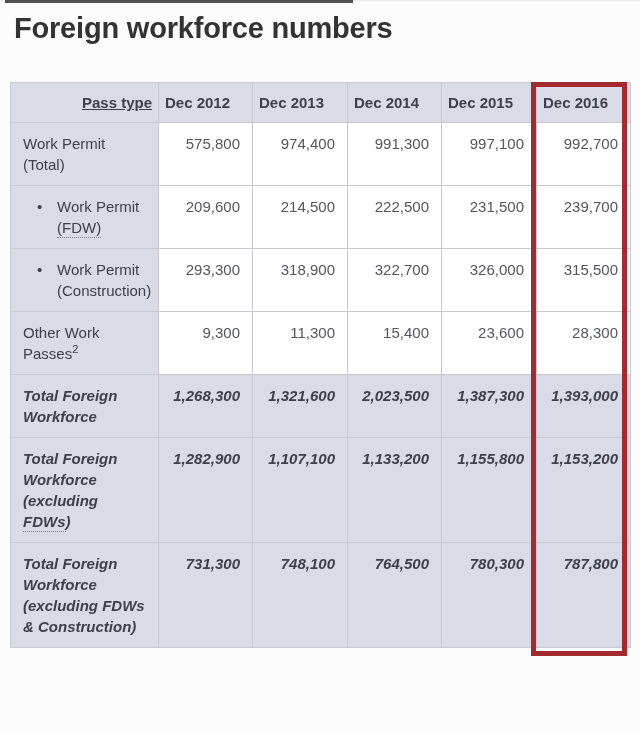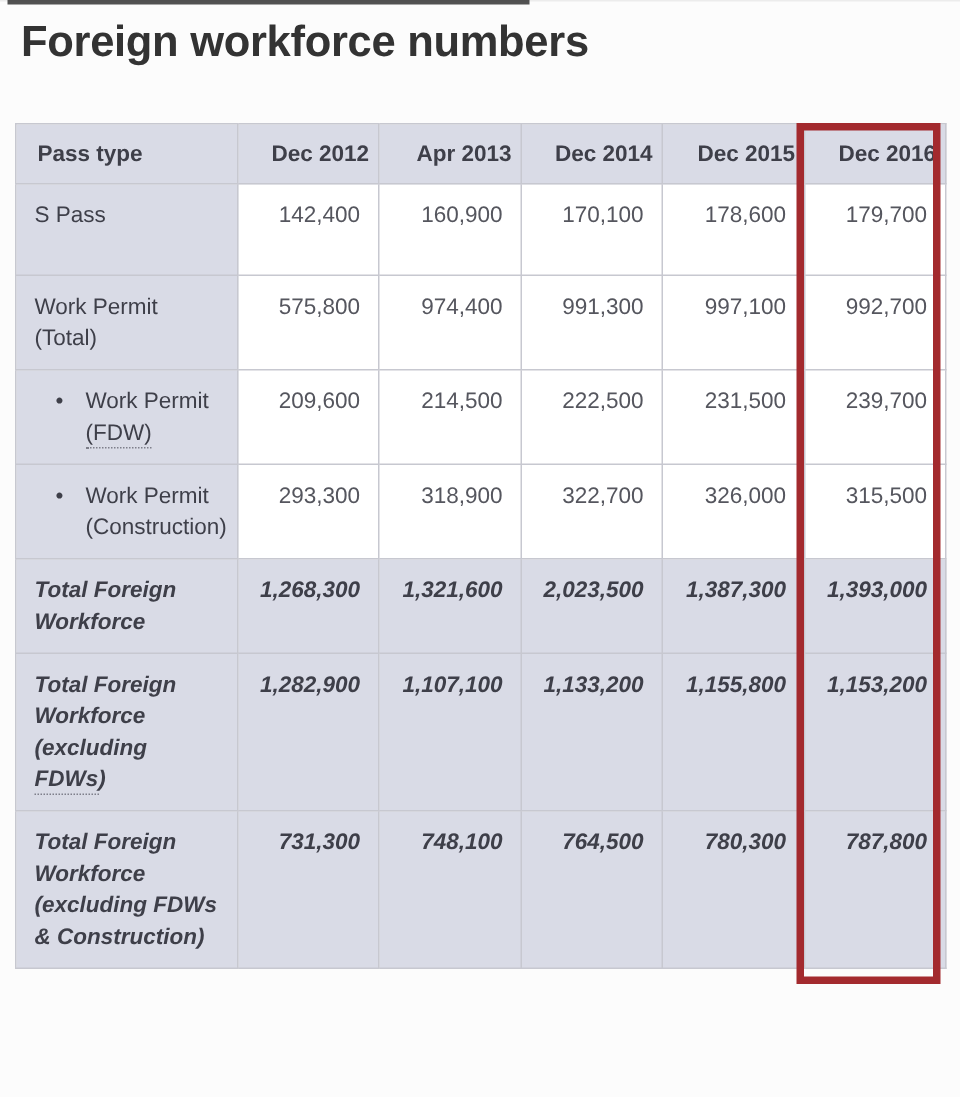--- a/index.html
+++ b/index.html
@@ -29,23 +29,23 @@
     font-size:15px;line-height:21px;color:var(--text-dark);
   }
   .wf th,.wf td{
     border:1px solid var(--border);
     box-sizing:border-box;
     vertical-align:top;
     padding:10px 12px;
   }
   .wf thead th{
     height:40px;background:var(--lav);font-weight:700;color:var(--text-dark);
-    text-align:right;padding:9px 6px;vertical-align:middle;
+    text-align:left;padding:9px 6px;vertical-align:middle;
   }
-  .wf thead th.first{text-align:left;padding-left:14px;}
+  .wf thead th.first{text-align:right;padding-left:14px;text-decoration:underline;}
   .label-cell{background:var(--lav);text-align:left;padding-left:14px;color:var(--text-dark);}
   .num-cell{background:var(--cell-bg);text-align:right;padding-right:14px;color:var(--text-num);}
   tr.total-row .num-cell,tr.total-row .label-cell{background:var(--lav);font-weight:700;color:var(--text-dark);font-style:italic;}
   
   .wf tbody tr:nth-child(1) td{height:61px;}
   .wf tbody tr:nth-child(2) td{height:44px;}
   .wf tbody tr:nth-child(3) td{height:61px;}
   .wf tbody tr:nth-child(4) td{height:62px;}
   .wf tbody tr:nth-child(5) td{height:62px;}
   .wf tbody tr:nth-child(6) td{height:56px;}
@@ -77,37 +77,27 @@
         <col style="width:94px">
         <col style="width:95px">
       <col style="width:94px">
         <col style="width:95px">
         <col style="width:94px">
     </colgroup>
     <thead>
       <tr id="header-row">
           <th class="first">Pass type</th>
           <th>Dec 2012</th>
-          <th>Apr 2013</th>
+          <th>Dec 2013</th>
           <th>Dec 2014</th>
           <th>Dec 2015</th>
           <th>Dec 2016</th>
         </tr>
     </thead>
     <tbody id="table-body">
-        <tr class="data-row">
-          <td class="label-cell">
-            <div class="line"><span>S Pass</span></div>
-          </td>
-          <td class="num-cell">142,400</td>
-          <td class="num-cell">160,900</td>
-          <td class="num-cell">170,100</td>
-          <td class="num-cell">178,600</td>
-          <td class="num-cell">179,700</td>
-        </tr>
         <tr class="data-row">
           <td class="label-cell">
             <div class="line"><span>Work Permit</span></div>
             <div class="line"><span>(Total)</span></div>
           </td>
           <td class="num-cell">575,800</td>
           <td class="num-cell">974,400</td>
           <td class="num-cell">991,300</td>
           <td class="num-cell">997,100</td>
           <td class="num-cell">992,700</td>
@@ -136,20 +126,31 @@
                 <div class="line"><span>Work Permit</span></div>
                 <div class="line"><span>(Construction)</span></div>
               </div>
             </div>
           </td>
           <td class="num-cell">293,300</td>
           <td class="num-cell">318,900</td>
           <td class="num-cell">322,700</td>
           <td class="num-cell">326,000</td>
           <td class="num-cell">315,500</td>
+        </tr>
+        <tr class="data-row">
+          <td class="label-cell">
+            <div class="line"><span>Other Work</span></div>
+            <div class="line"><span>Passes</span><sup>2</sup></div>
+          </td>
+          <td class="num-cell">9,300</td>
+          <td class="num-cell">11,300</td>
+          <td class="num-cell">15,400</td>
+          <td class="num-cell">23,600</td>
+          <td class="num-cell">28,300</td>
         </tr>
         <tr class="total-row">
           <td class="label-cell">
             <div class="line"><span>Total Foreign</span></div>
             <div class="line"><span>Workforce</span></div>
           </td>
           <td class="num-cell">1,268,300</td>
           <td class="num-cell">1,321,600</td>
           <td class="num-cell">2,023,500</td>
           <td class="num-cell">1,387,300</td>

